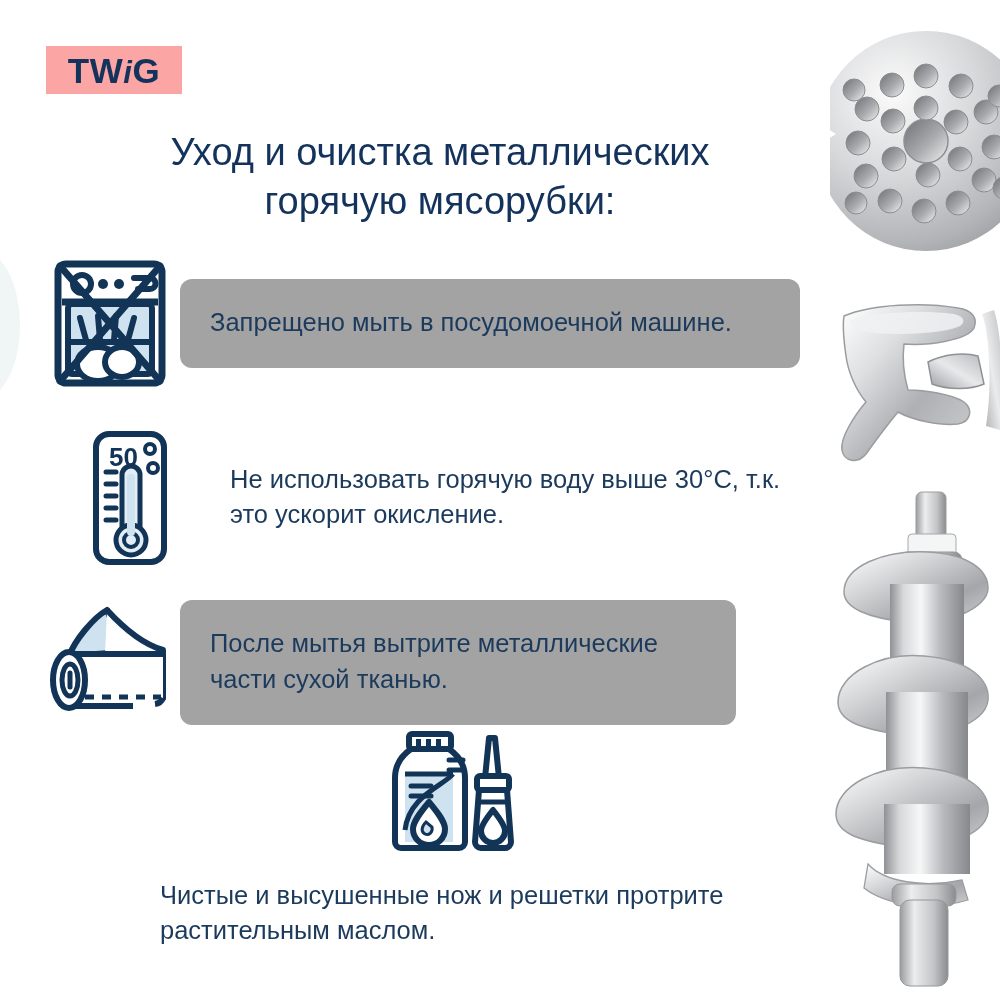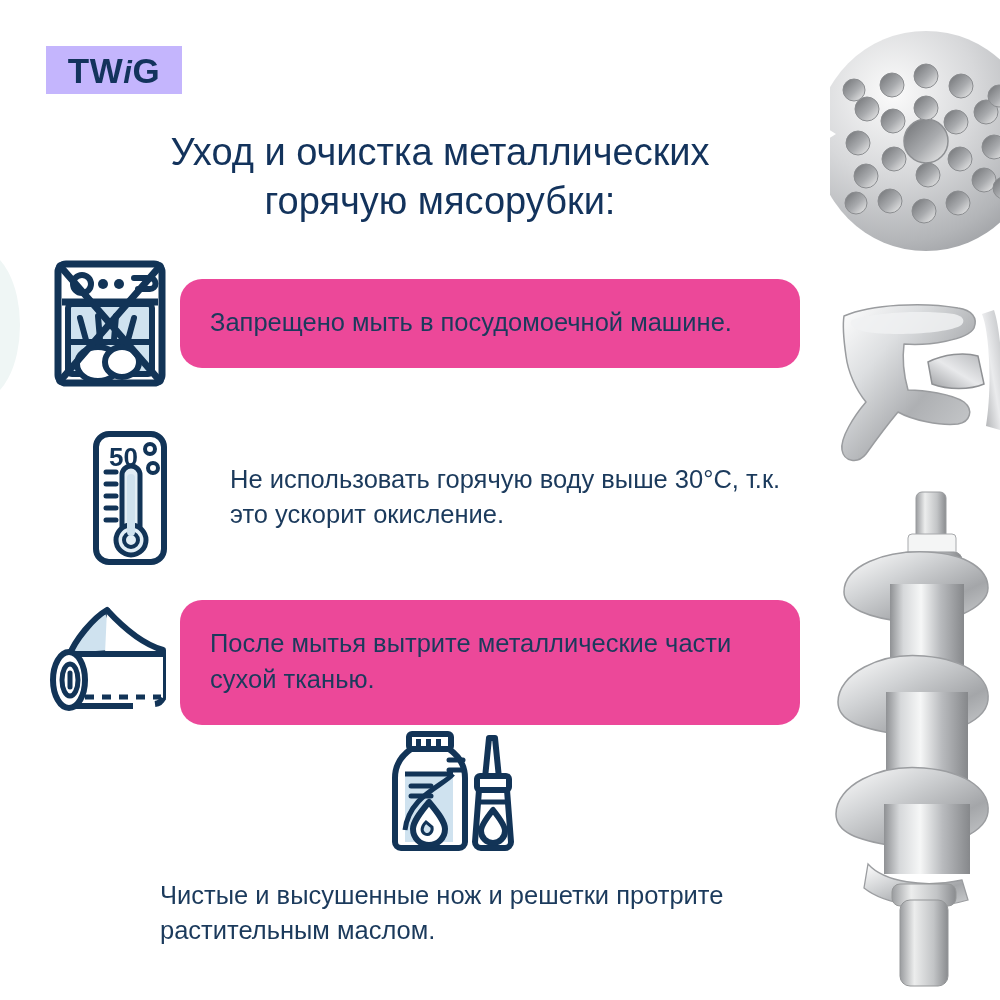--- a/index.html
+++ b/index.html
@@ -9,21 +9,21 @@
     font-family:"Liberation Sans","DejaVu Sans",sans-serif;
     overflow:hidden;
     position:relative;
   }
   .page{position:relative;width:1000px;height:1000px;}
 
   
   .logo-box{
     position:absolute;left:46px;top:46px;
     width:136px;height:48px;
-    background:#c4b5fd;
+    background:#fca5a5;
     display:flex;align-items:center;justify-content:center;
   }
   .logo-text{
     font-size:35px;font-weight:bold;
     color:#13335c;letter-spacing:.5px;
     line-height:1;
   }
   .logo-text .i{font-style:italic;font-size:31px;}
 
   
@@ -38,28 +38,28 @@
   .row{position:absolute;display:flex;align-items:center;}
   .row .icon-cell{
     width:140px;min-width:140px;
     display:flex;align-items:center;justify-content:center;
   }
   .row .text-cell{
     font-size:25.5px;line-height:1.38;color:#1b3a5c;
     padding:26px 30px 28px 30px;
     box-sizing:border-box;
   }
-  .panel{background:#ec4899;border-radius:22px;}
+  .panel{background:#a3a3a3;border-radius:12px;}
 
   #row-1{left:40px;top:256px;width:800px;}
   #row-1 .text-cell{width:620px;}
   #row-2{left:40px;top:428px;width:820px;justify-content:center;}
   #row-2 .text-cell{width:640px;}
   #row-3{left:40px;top:600px;width:800px;}
-  #row-3 .text-cell{width:620px;}
+  #row-3 .text-cell{width:556px;}
   #row-4{left:40px;top:730px;width:830px;flex-direction:column;}
   #row-4 .text-cell{width:650px;}
 
   
   .photo{position:absolute;}
   #photo-plate{right:-10px;top:22px;width:180px;height:230px;}
   #photo-blade{right:-6px;top:288px;width:180px;height:190px;}
   #photo-auger{right:2px;top:488px;width:170px;height:500px;}
 
   .mint-blob{

